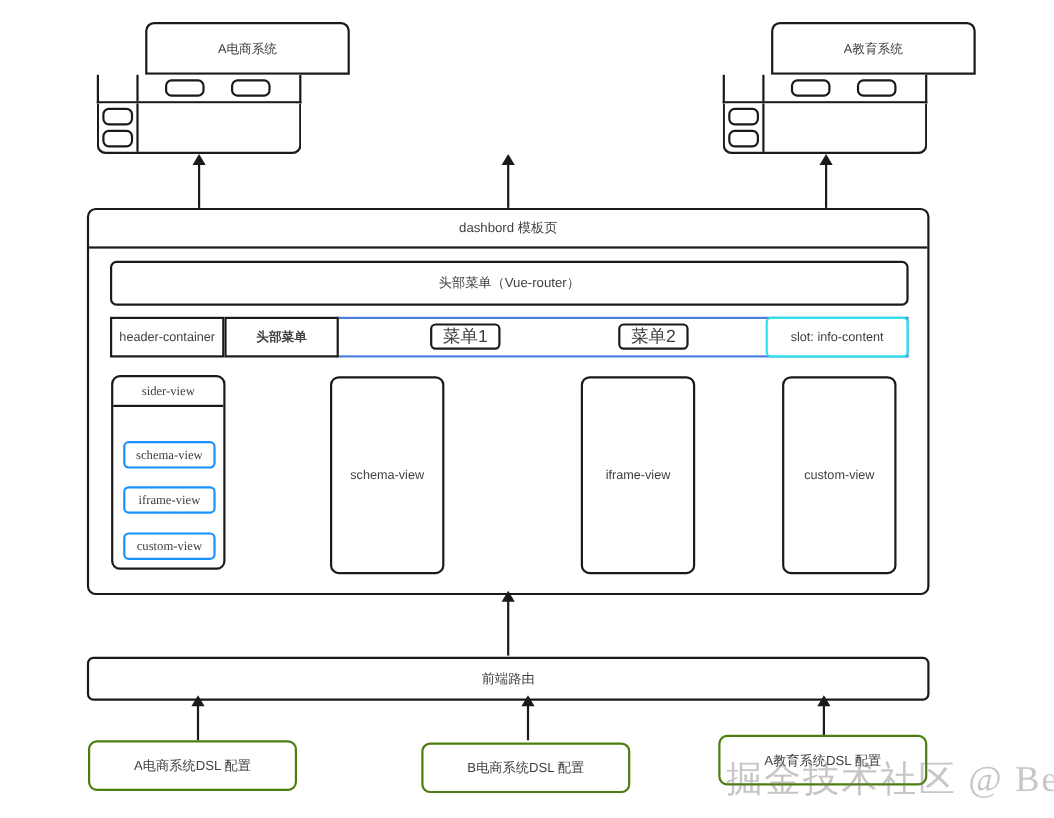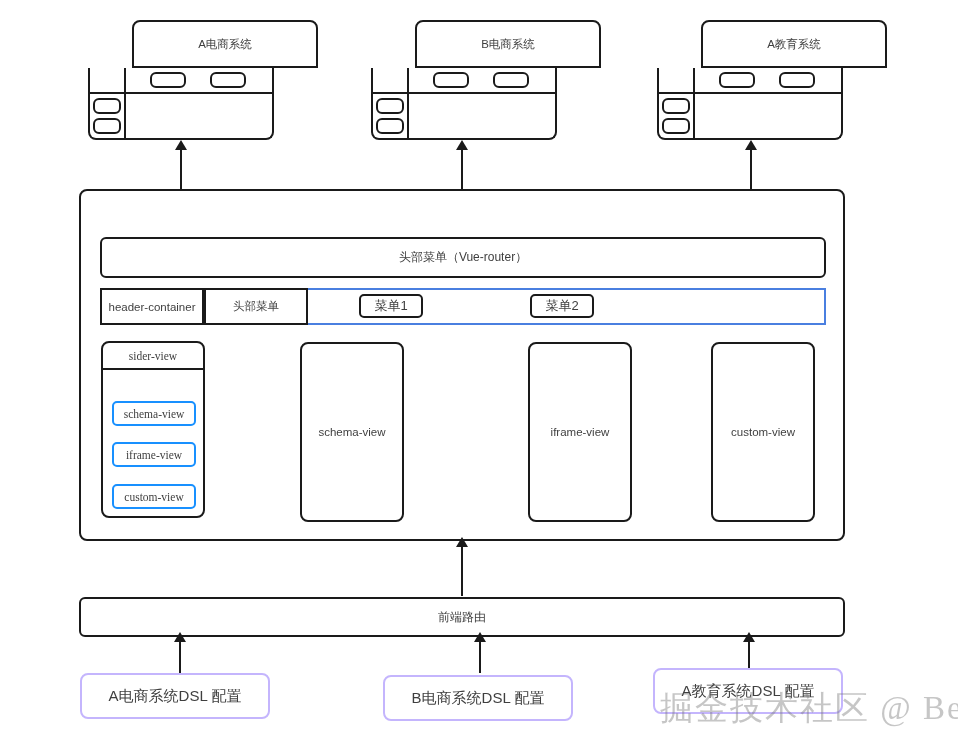--- a/index.html
+++ b/index.html
@@ -156,22 +156,23 @@
   .menu-btn {
     position: absolute;
     box-sizing: border-box;
     top: 6px; height: 24px; width: 64px;
     border: 2px solid #1a1a1a;
     border-radius: 5px;
     background: #ffffff;
     display: flex;
     align-items: center;
     justify-content: center;
-    font-size: 13px;
-    color: #3f3f3f;
+    font-size: 16px;
+    color: #3f3f3f;
+    margin-left: 32px;
   }
   #slot-info {
     position: absolute;
     box-sizing: border-box;
     top: 0; height: 37px;
     border: 2px solid #2ee0ec;
     border-radius: 5px;
     background: #ffffff;
     display: flex;
     align-items: center;
@@ -247,27 +248,27 @@
     justify-content: center;
     font-size: 12px;
     color: #3f3f3f;
   }
 
   
   .dsl-box {
     position: absolute;
     box-sizing: border-box;
     width: 190px; height: 46px;
-    border: 2px solid #c4b5fd;
+    border: 2px solid #4d7c0f;
     border-radius: 8px;
     background: #ffffff;
     display: flex;
     align-items: center;
     justify-content: center;
-    font-size: 15px;
+    font-size: 12px;
     color: #3f3f3f;
   }
 
   
   .arrow {
     position: absolute;
     width: 2px;
     background: #1a1a1a;
   }
   .arrow::after {
@@ -306,34 +307,20 @@
       <div class="pill menu-pill" style="left:120px;"></div>
     </div>
     <div class="app-body">
       <div class="app-body-rail">
         <div class="pill rail-pill" style="top:4px;"></div>
         <div class="pill rail-pill" style="top:24px;"></div>
       </div>
     </div>
   </div>
 
-  <div class="app-window" style="left:371px; top:20px;">
-    <div class="app-titlebar">B电商系统</div>
-    <div class="app-menubar">
-      <div class="app-menubar-gutter"></div>
-      <div class="pill menu-pill" style="left:60px;"></div>
-      <div class="pill menu-pill" style="left:120px;"></div>
-    </div>
-    <div class="app-body">
-      <div class="app-body-rail">
-        <div class="pill rail-pill" style="top:4px;"></div>
-        <div class="pill rail-pill" style="top:24px;"></div>
-      </div>
-    </div>
-  </div>
 
   <div class="app-window" style="left:657px; top:20px;padding-left:12px;">
     <div class="app-titlebar">A教育系统</div>
     <div class="app-menubar">
       <div class="app-menubar-gutter"></div>
       <div class="pill menu-pill" style="left:60px;"></div>
       <div class="pill menu-pill" style="left:120px;"></div>
     </div>
     <div class="app-body">
       <div class="app-body-rail">
@@ -341,29 +328,31 @@
         <div class="pill rail-pill" style="top:24px;"></div>
       </div>
     </div>
   </div>
 
   <div class="arrow" style="left:180px; top:149px; height:40px;"></div>
   <div class="arrow" style="left:461px; top:149px; height:40px;"></div>
   <div class="arrow" style="left:750px; top:149px; height:40px;"></div>
 
   <div id="dash-outer">
+    <div id="dash-title">dashbord 模板页</div>
 
     <div id="router-bar">头部菜单（Vue-router）</div>
 
     <div id="header-row">
       <div id="hdr-blue-strip" style="left:206px; width:520px;"></div>
       <div class="hdr-cell" style="left:0px; width:104px;">header-container</div>
-      <div class="hdr-cell" style="left:104px; width:104px;">头部菜单</div>
+      <div class="hdr-cell" style="left:104px; width:104px;font-weight:bold;">头部菜单</div>
       <div class="menu-btn" style="left:259px;">菜单1</div>
       <div class="menu-btn" style="left:430px;">菜单2</div>
+      <div id="slot-info" style="left:596px; width:130px;">slot: info-content</div>
     </div>
   </div>
 
   <div id="sider-view">
     <div id="sider-title">sider-view</div>
     <div class="sider-item" style="top:58px;">schema-view</div>
     <div class="sider-item" style="top:99px;">iframe-view</div>
     <div class="sider-item" style="top:141px;">custom-view</div>
   </div>
 

